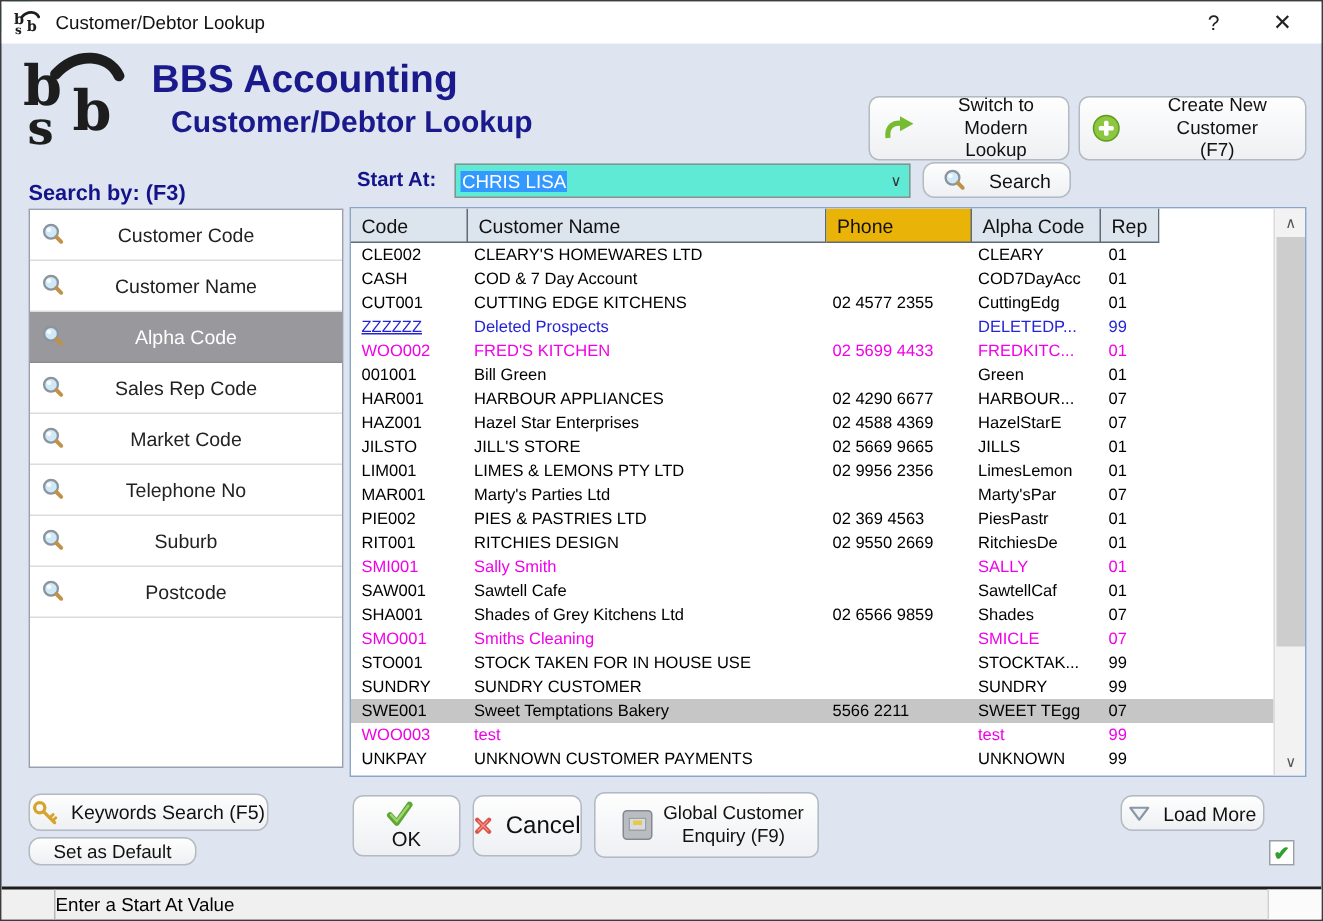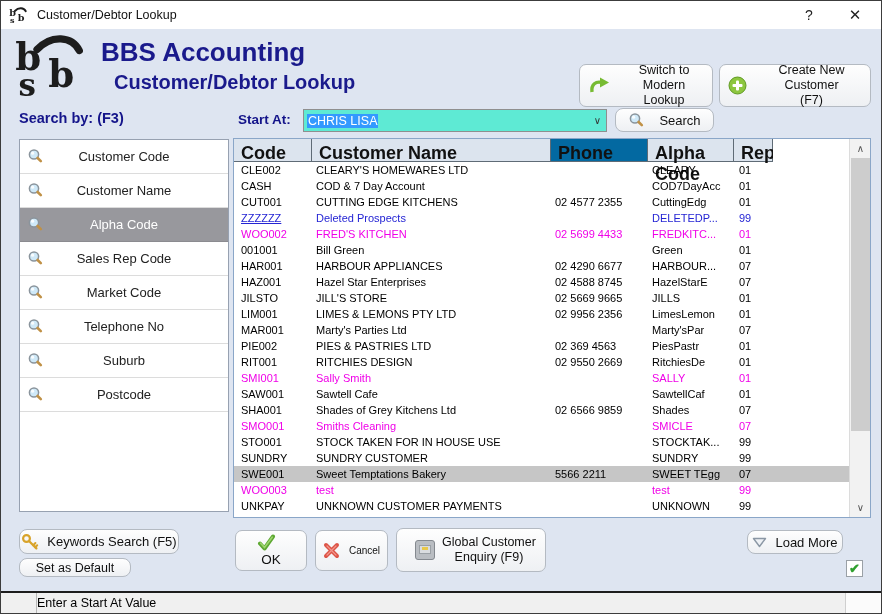--- a/index.html
+++ b/index.html
@@ -20,58 +20,58 @@
   .logo { position:absolute; left:13px; top:32px; }
   .app-title { position:absolute; left:100px; top:36px; font-size:26px; font-weight:bold; color:#1a1a8c; }
   .app-subtitle { position:absolute; left:113px; top:70px; font-size:20px; font-weight:bold; color:#1a1a8c; }
   .btn { background:linear-gradient(#fefefe,#eef0f3); border:1px solid #b4bac2; border-radius:7px; color:#111; font-family:"Liberation Sans",sans-serif; cursor:pointer; }
   .hdr-btn { position:absolute; top:63px; height:43px; font-size:12.5px; line-height:15px; display:flex; align-items:center; text-align:center; }
   .hdr-btn .ic { margin:0 6px 0 8px; flex:0 0 auto; }
   #btn-switch { left:578px; width:134px; }
   #btn-create { left:718px; width:152px; }
   
   .lbl-navy { position:absolute; font-weight:bold; color:#14148a; }
-  #lbl-searchby { left:18px; top:109px; font-size:14.5px; }
+  #lbl-searchby { left:18px; top:120px; font-size:14.5px; }
   #lbl-startat { left:237px; top:111px; font-size:13.5px; }
   .combo { position:absolute; left:302px; top:108px; width:304px; height:23px; background:#5eead4; border:1px solid #8f8f8f; display:flex; align-items:center; }
   .combo .val { margin-left:3px; font-size:12.5px; background:#3399ff; color:#fff; padding:0 1px; }
   .combo .chev { margin-left:auto; margin-right:5px; font-size:10px; color:#333; }
   #btn-search { position:absolute; left:614px; top:107px; width:99px; height:24px; border-radius:8px; font-size:13px; display:flex; align-items:center; justify-content:center; }
   #btn-search .ic { margin-right:14px; }
   
   .sidebar { position:absolute; left:18px; top:138px; width:210px; height:373px; background:#fff; border:1px solid #97a1b1; }
   .side-item { position:relative; height:34px; border-bottom:1px solid #dcdcdc; background:#fff; display:flex; align-items:center; font-size:13px; color:#222; cursor:pointer; }
   .side-item .ic { position:absolute; left:7px; }
   .side-item .side-label { flex:1; text-align:center; }
   .side-item.sel { background:#98989d; color:#fff; border-bottom-color:#8b8b90; }
   
   .grid { position:absolute; left:232px; top:137px; width:638px; height:380px; background:#fff; border:1px solid #8aa6c8; overflow:hidden; }
   .grid-head { display:flex; height:23px; }
-  .gh-cell { background:#dce4ee; border-right:1px solid #5f6b76; border-bottom:1px solid #5f6b76; font-size:18px; color:#111; padding:4px 0 0 7px;font-weight:bold; }
+  .gh-cell { background:#dce4ee; border-right:1px solid #5f6b76; border-bottom:1px solid #5f6b76; font-size:13px; color:#111; padding:4px 0 0 7px; }
   .gh-fill { flex:1; background:#fff; }
   .g-row { display:flex; height:16px; font-size:11px; line-height:16px; color:#000; white-space:nowrap; cursor:default; }
   .g-row > div { overflow:hidden; }
   .c-code { width:78px; padding-left:7px; }
   .c-name { width:239px; padding-left:4px; }
   .c-phone { width:97px; padding-left:4px; }
   .c-alpha { width:86px; padding-left:4px; }
   .c-rep { width:50px; padding-left:5px; }
   
   .vscroll { position:absolute; right:0; top:0; width:21px; height:378px; background:#f2f2f2; border-left:1px solid #dcdcdc; }
   .vs-btn { position:absolute; left:0; width:21px; height:19px; display:flex; align-items:center; justify-content:center; font-size:10px; color:#555; }
   .vs-up { top:0; } .vs-down { bottom:0; }
   .vs-thumb { position:absolute; left:1px; top:19px; width:19px; height:273px; background:#cdcdcd; }
   
   .ftr-btn { position:absolute; display:flex; align-items:center; justify-content:center; font-size:13px; }
   #btn-keywords { left:18px; top:528px; width:160px; height:25px; border-radius:8px; }
   #btn-keywords .ic { margin-right:8px; }
   #btn-default { left:18px; top:557px; width:112px; height:19px; border-radius:8px; font-size:12.5px; }
   #btn-ok { left:234px; top:529px; width:72px; height:41px; font-size:13.5px;flex-direction:column; }
   #btn-ok .ic, #btn-cancel .ic { margin-right:9px; }
-  #btn-cancel { left:314px; top:529px; width:73px; height:41px; font-size:10px; }
+  #btn-cancel { left:314px; top:529px; width:73px; height:41px; font-size:16px; }
   #btn-global { left:395px; top:527px; width:150px; height:44px; font-size:12.5px; line-height:15px; text-align:center; }
   #btn-global .ic { margin:0 7px 0 9px; }
   #btn-loadmore { left:746px; top:529px; width:96px; height:24px; border-radius:8px; font-size:13px; }
   #btn-loadmore .ic { margin-right:8px; }
   #btn-excel { left:849px; top:529px; width:22px; height:23px; border-radius:4px; background:linear-gradient(#6cc05a,#3f9a34); border:1px solid #33802b; display:flex; align-items:center; justify-content:center; cursor:pointer; }
   .hide-lbl { position:absolute; left:560px; top:560px; width:278px; text-align:right; font-size:18px; font-weight:bold; color:#111;margin-top:28px; }
   .hide-chk { position:absolute; left:845px; top:559px; width:17px; height:17px; background:#fff; border:1px solid #9aa0a6; display:flex; align-items:center; justify-content:center; font-size:13px; font-weight:bold; color:#2fa02f; cursor:pointer; }
   
   .statusbar { position:absolute; left:0; bottom:0; width:100%; height:22px; background:#f0f0f0; border-top:2px solid #1d1d1d; display:flex; align-items:center; }
   .sb-cell0 { width:36px; height:100%; border-right:1px solid #b7b7b7; }
@@ -202,21 +202,21 @@
     <line x1="10.6" y1="10" x2="13.8" y2="13.2" stroke="#c09146" stroke-width="2.6" stroke-linecap="round"></line>
   </svg>
         <span class="side-label">Postcode</span>
       </div>
     </div>
 
   <div class="grid">
     <div class="grid-head" id="grid-head">
         <div class="gh-cell" style="width: 78px; background: rgb(220, 228, 238);">Code</div>
         <div class="gh-cell" style="width: 239px; background: rgb(220, 228, 238);">Customer Name</div>
-        <div class="gh-cell" style="width: 97px; background: #0369a1;">Phone</div>
+        <div class="gh-cell" style="width: 97px; background: #eab308;">Phone</div>
         <div class="gh-cell" style="width: 86px; background: rgb(220, 228, 238);">Alpha Code</div>
         <div class="gh-cell" style="width: 39px; background: rgb(220, 228, 238);">Rep</div>
         <div class="gh-fill"></div>
       </div>
     <div id="grid-body">
         <div class="g-row">
           <div class="c-code">CLE002</div>
           <div class="c-name">CLEARY'S HOMEWARES LTD</div>
           <div class="c-phone"></div>
           <div class="c-alpha">CLEARY</div>
@@ -260,21 +260,21 @@
         <div class="g-row">
           <div class="c-code">HAR001</div>
           <div class="c-name">HARBOUR APPLIANCES</div>
           <div class="c-phone">02 4290 6677</div>
           <div class="c-alpha">HARBOUR...</div>
           <div class="c-rep">07</div>
         </div>
         <div class="g-row">
           <div class="c-code">HAZ001</div>
           <div class="c-name">Hazel Star Enterprises</div>
-          <div class="c-phone">02 4588 8745</div>
+          <div class="c-phone">02 4588 4369</div>
           <div class="c-alpha">HazelStarE</div>
           <div class="c-rep">07</div>
         </div>
         <div class="g-row">
           <div class="c-code">JILSTO</div>
           <div class="c-name">JILL'S STORE</div>
           <div class="c-phone">02 5669 9665</div>
           <div class="c-alpha">JILLS</div>
           <div class="c-rep">01</div>
         </div>

